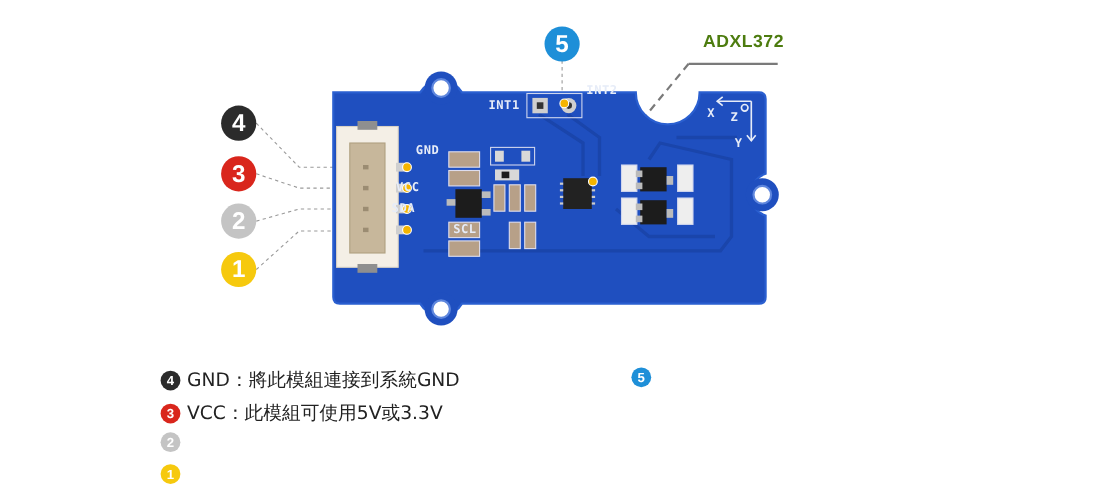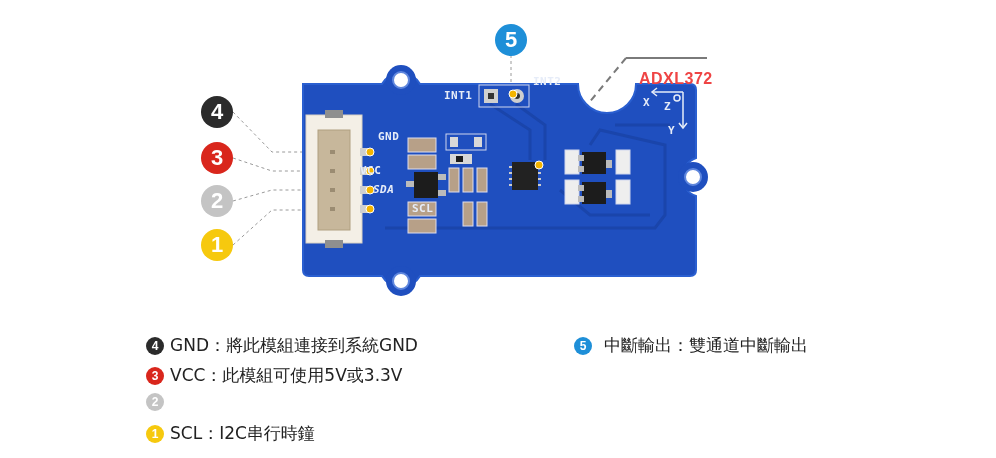--- a/index.html
+++ b/index.html
@@ -4,21 +4,21 @@
 <style>
   html, body { margin:0; padding:0; background:#ffffff; }
   body { width:996px; height:458px; position:relative; overflow:hidden; font-family:"DejaVu Sans", sans-serif; }
   .abs { position:absolute; }
   .badge { position:absolute; border-radius:50%; color:#fff; font-family:"Liberation Sans", sans-serif; font-weight:bold; display:flex; align-items:center; justify-content:center; }
   .big-badge { width:32px; height:32px; font-size:22px; }
   .small-badge { width:18px; height:18px; font-size:12px; }
   .legend-row { position:absolute; display:flex; align-items:center; font-size:17px; color:#222; white-space:nowrap; }
   .legend-row .badge { position:relative; margin-right:6px; }
   .pcb-label { position:absolute; color:#e6ecf8; font-family:"DejaVu Sans Mono", monospace; font-size:11px; font-weight:bold; letter-spacing:0.5px; }
-  .chip-label { position:absolute; color:#ef4444; font-family:"Liberation Sans", sans-serif; font-weight:bold; font-size:16px; letter-spacing:0.5px;margin-top:40px; }
+  .chip-label { position:absolute; color:#4d7c0f; font-family:"Liberation Sans", sans-serif; font-weight:bold; font-size:16px; letter-spacing:0.5px; }
 </style>
 </head>
 <body>
 
 <div class="abs" style="left:0;top:0;width:996px;height:320px;">
   <svg width="996" height="320" viewBox="0 0 996 320">
 
     <g stroke="#9a9a9a" stroke-width="1" stroke-dasharray="3,3" fill="none">
       <polyline points="233,112 272,152 370,152"></polyline>
       <polyline points="233,158 272,171 370,171"></polyline>
@@ -137,21 +137,21 @@
       <polyline points="652,92 683,92"></polyline>
       <polyline points="657,88 652,92 657,96"></polyline>
       <polyline points="679,123 683,128 687,123"></polyline>
       <circle cx="677" cy="98" r="3"></circle>
     </g>
   </svg>
 
   
   <span class="pcb-label" style="left:378px;top:130px;">GND</span>
   <span class="pcb-label" style="left:360px;top:164px;">VCC</span>
-  <span class="pcb-label" style="left:373px;top:183px;font-style:italic;">SDA</span>
+  <span class="pcb-label" style="left:356px;top:183px;">SDA</span>
   <span class="pcb-label" style="left:378px;top:202px;margin-left:34px;">SCL</span>
   <span class="pcb-label" style="left:444px;top:89px;">INT1</span>
   <span class="pcb-label" style="left:533px;top:75px;">INT2</span>
   <span class="pcb-label" style="left:643px;top:96px;">X</span>
   <span class="pcb-label" style="left:664px;top:100px;">Z</span>
   <span class="pcb-label" style="left:668px;top:124px;">Y</span>
 
   
   <span class="chip-label" style="left:639px;top:30px;">ADXL372</span>
 
@@ -187,20 +187,18 @@
 </div>
 <div class="legend-row" style="left:146px;top:393px;">
   <span class="badge small-badge" style="background:#c4c4c4;">
       <span>2</span>
     </span>
 </div>
 <div class="legend-row" style="left:146px;top:422px;">
   <span class="badge small-badge" style="background:#f6c90e;">
       <span>1</span>
     </span>
-  <span>SCL：I2C串行時鐘</span>
 </div>
 <div class="legend-row" style="left:574px;top:334px;">
   <span class="badge small-badge" style="background:#1e8fd8;margin-right:12px;">
       <span>5</span>
     </span>
-  <span>中斷輸出：雙通道中斷輸出</span>
 </div>
 
 </body></html>

